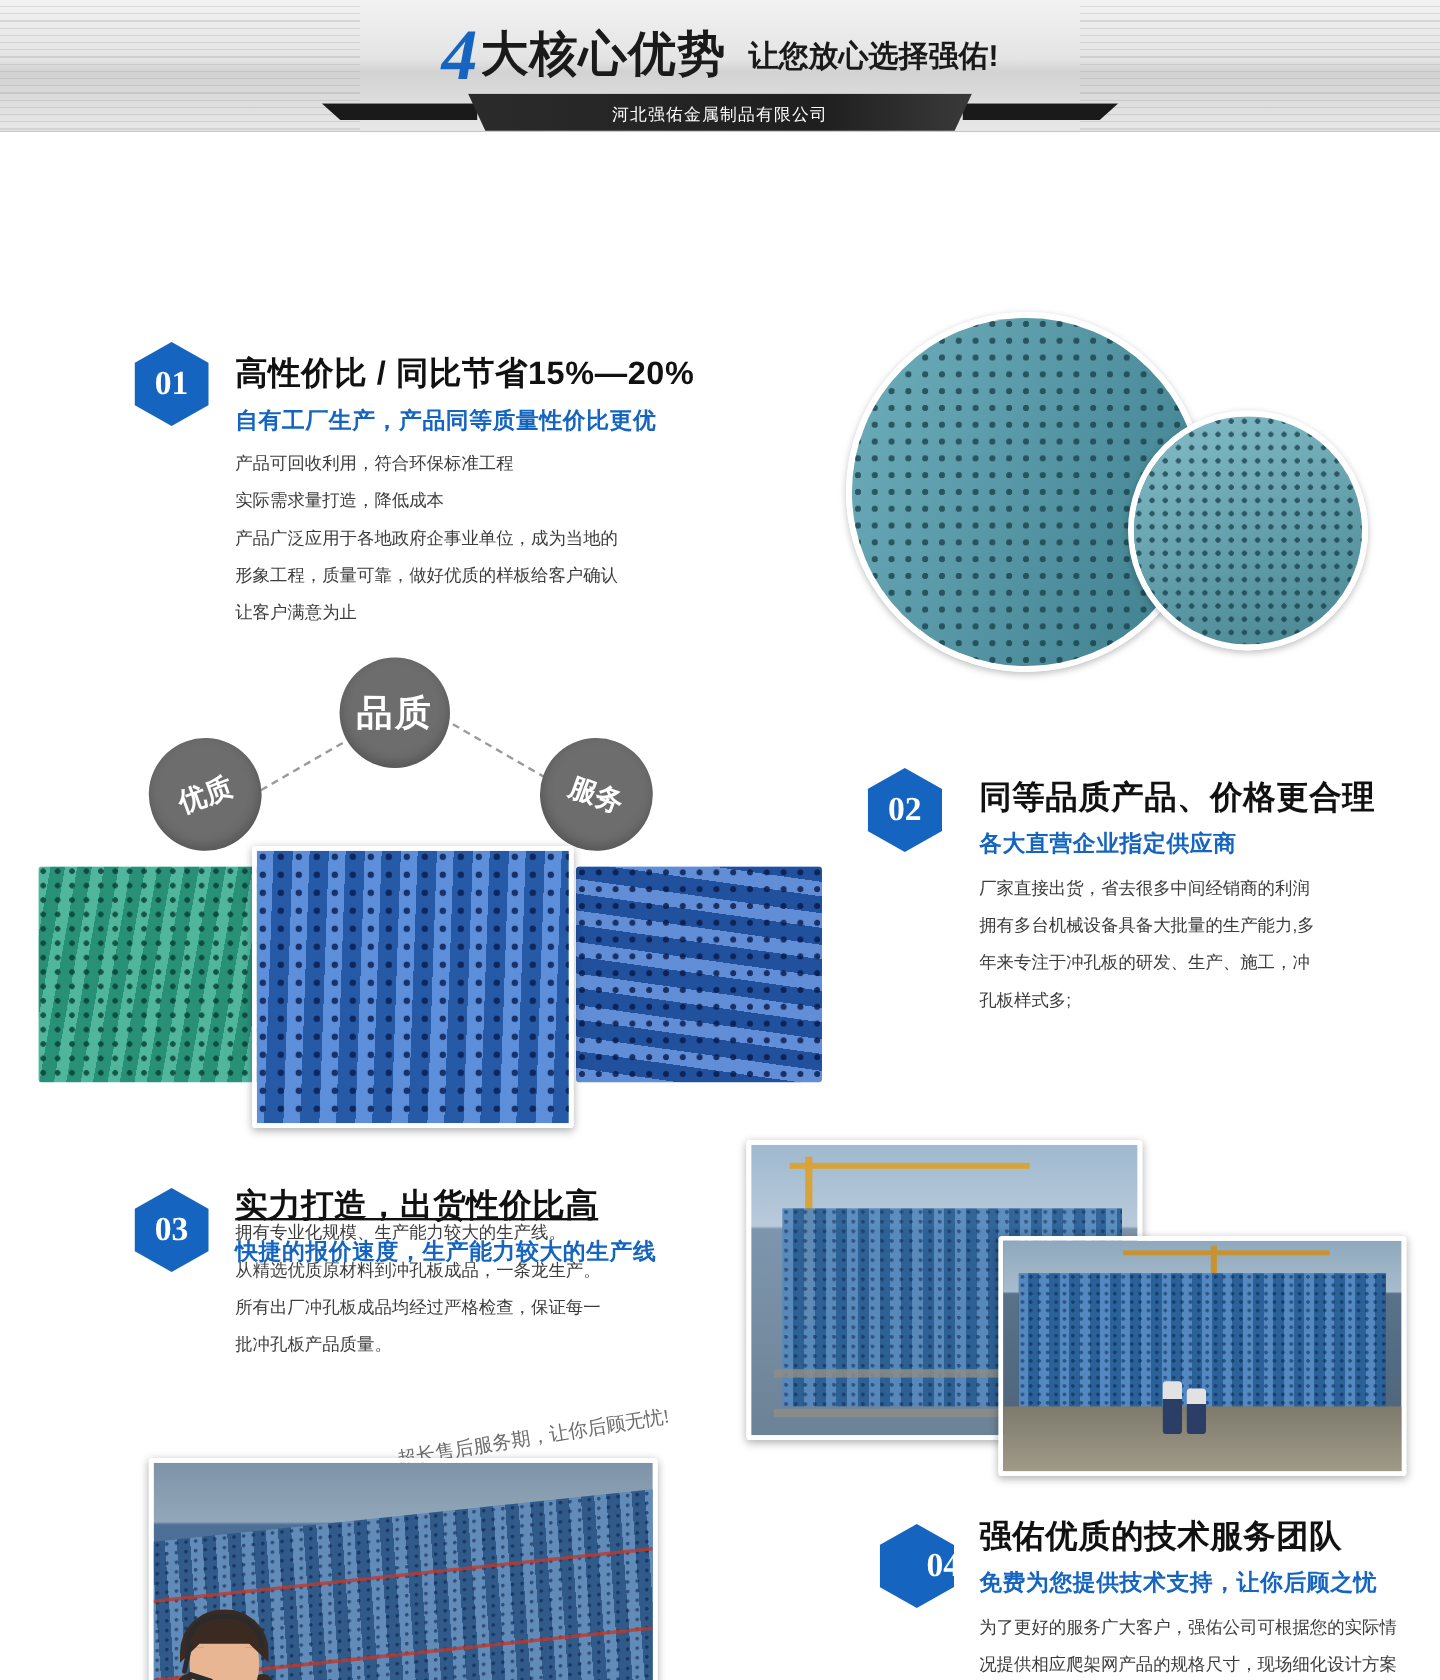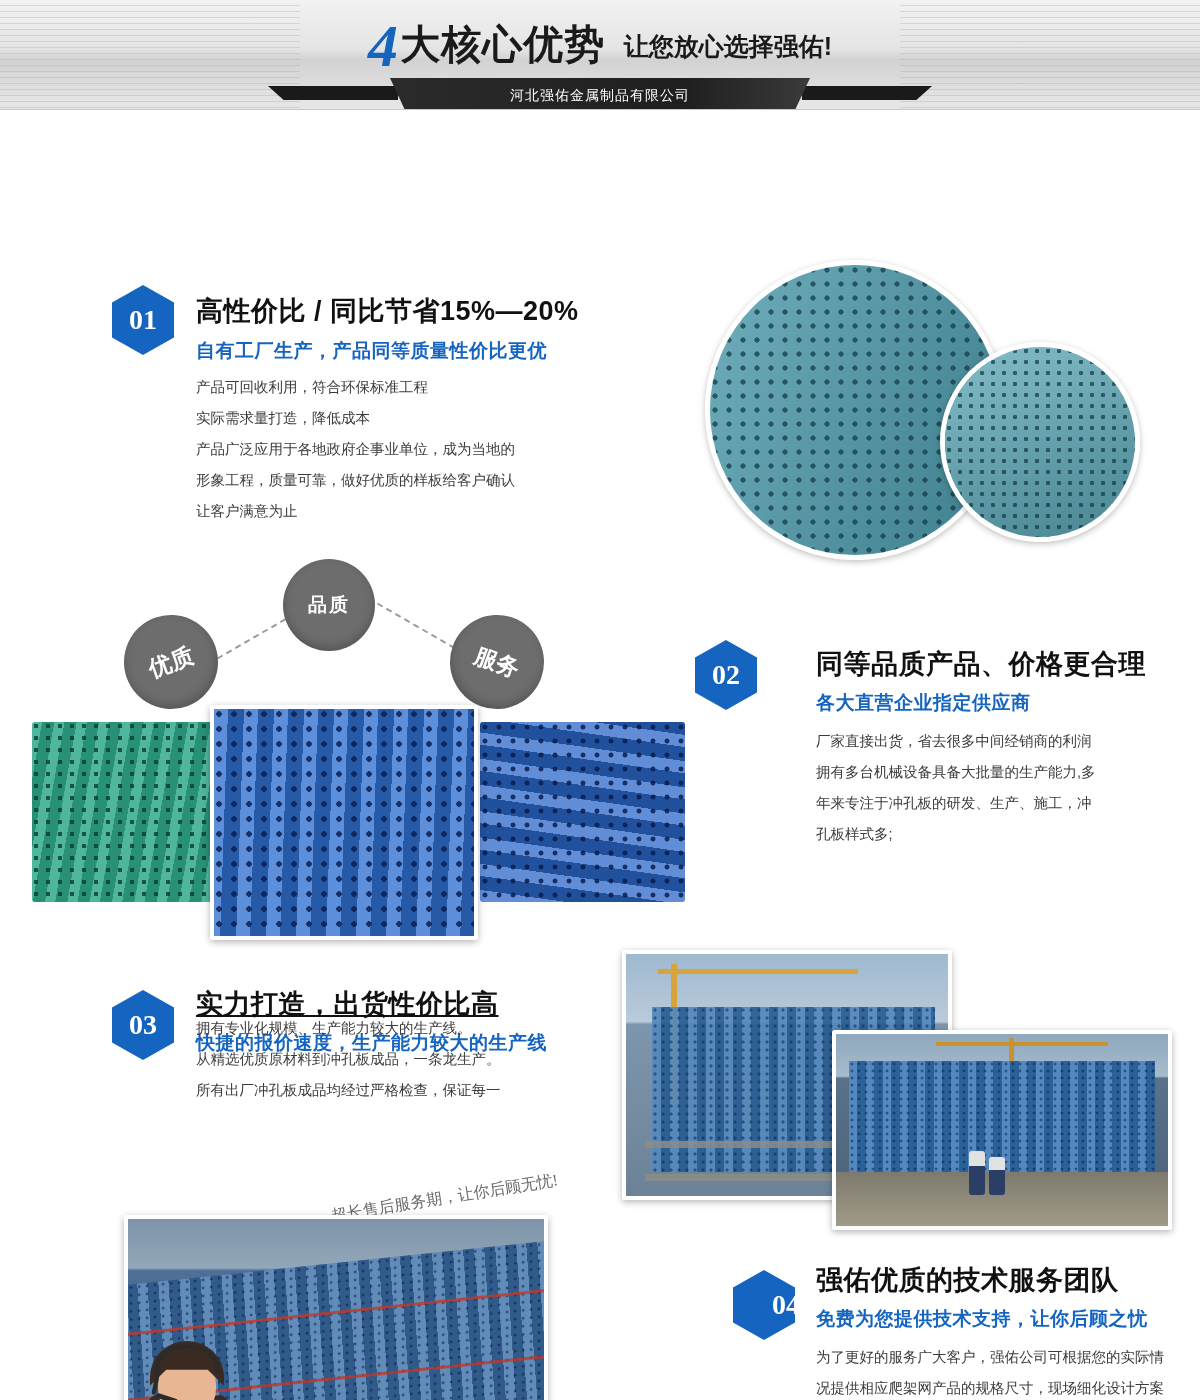--- a/index.html
+++ b/index.html
@@ -311,61 +311,62 @@
   <div class="circle-photo" style="left:705px; top:150px; width:300px; height:300px;">
     <div class="perf-teal"></div>
   </div>
   <div class="circle-photo" style="left:940px; top:232px; width:200px; height:200px;">
     <div class="perf-teal2"></div>
   </div>
 
   <div class="q-dash" style="left:210px; top:520px; width:110px; transform:rotate(-30deg);"></div>
   <div class="q-dash" style="left:370px; top:520px; width:110px; transform:rotate(30deg);"></div>
 
-  <div class="q-circle" style="left:283px; top:449px; width:92px; height:92px; font-size:19px; letter-spacing:2px;align-items:center;">
+  <div class="q-circle" style="left:283px; top:438px; width:92px; height:92px; font-size:30px; letter-spacing:2px;align-items:center;">
     <span>品质</span>
   </div>
   <div class="q-circle" style="left:124px; top:505px; width:94px; height:94px; font-size:23px; transform:rotate(-20deg);">
     <span>优质</span>
   </div>
   <div class="q-circle" style="left:450px; top:505px; width:94px; height:94px; font-size:23px; transform:rotate(20deg);">
     <span>服务</span>
   </div>
 
   <div class="rect-photo" style="left:32px; top:612px; width:220px; height:180px;">
     <div class="perf-green"></div>
   </div>
   <div class="rect-photo" style="left:480px; top:612px; width:205px; height:180px;">
     <div class="perf-blue-wave"></div>
   </div>
   <div class="rect-photo framed" style="left:210px; top:595px; width:268px; height:235px; z-index:3;">
     <div class="perf-blue"></div>
   </div>
 
-  <div class="badge" style="left:695px; top:530px;">
+  <div class="badge" style="left:723px; top:530px;">
     <span>02</span>
   </div>
   <div class="block-title" style="left:816px; top:536px;">同等品质产品、价格更合理</div>
   <div class="block-subtitle" style="left:816px; top:580px;">各大直营企业指定供应商</div>
   <div class="block-body" style="left:816px; top:616px; width:360px;">
     <div>厂家直接出货，省去很多中间经销商的利润</div>
     <div>拥有多台机械设备具备大批量的生产能力,多</div>
     <div>年来专注于冲孔板的研发、生产、施工，冲</div>
     <div>孔板样式多;</div>
   </div>
 
   <div class="badge" style="left:112px; top:880px;">
     <span>03</span>
   </div>
   <div class="block-title" style="left:196px; top:876px;text-decoration:underline;">实力打造，出货性价比高</div>
   <div class="block-subtitle" style="left:196px; top:920px;">快捷的报价速度，生产能力较大的生产线</div>
   <div class="block-body" style="left:196px; top:903px; width:400px;">
     <div>拥有专业化规模、生产能力较大的生产线。</div>
     <div>从精选优质原材料到冲孔板成品，一条龙生产。</div>
     <div>所有出厂冲孔板成品均经过严格检查，保证每一</div>
+    <div>批冲孔板产品质量。</div>
   </div>
 
   <div class="rect-photo framed" style="left:622px; top:840px; width:330px; height:250px;">
     <div class="site-photo">
       <div class="crane" style="left:14%; top:4%; width:6px; height:58%;"></div>
       <div class="crane" style="left:10%; top:6%; width:62%; height:5px;"></div>
       <div class="mesh"></div>
       <div class="slab" style="left:6%; bottom:6%; width:88%; height:7px;"></div>
       <div class="slab" style="left:6%; bottom:20%; width:88%; height:7px;"></div>
     </div>

